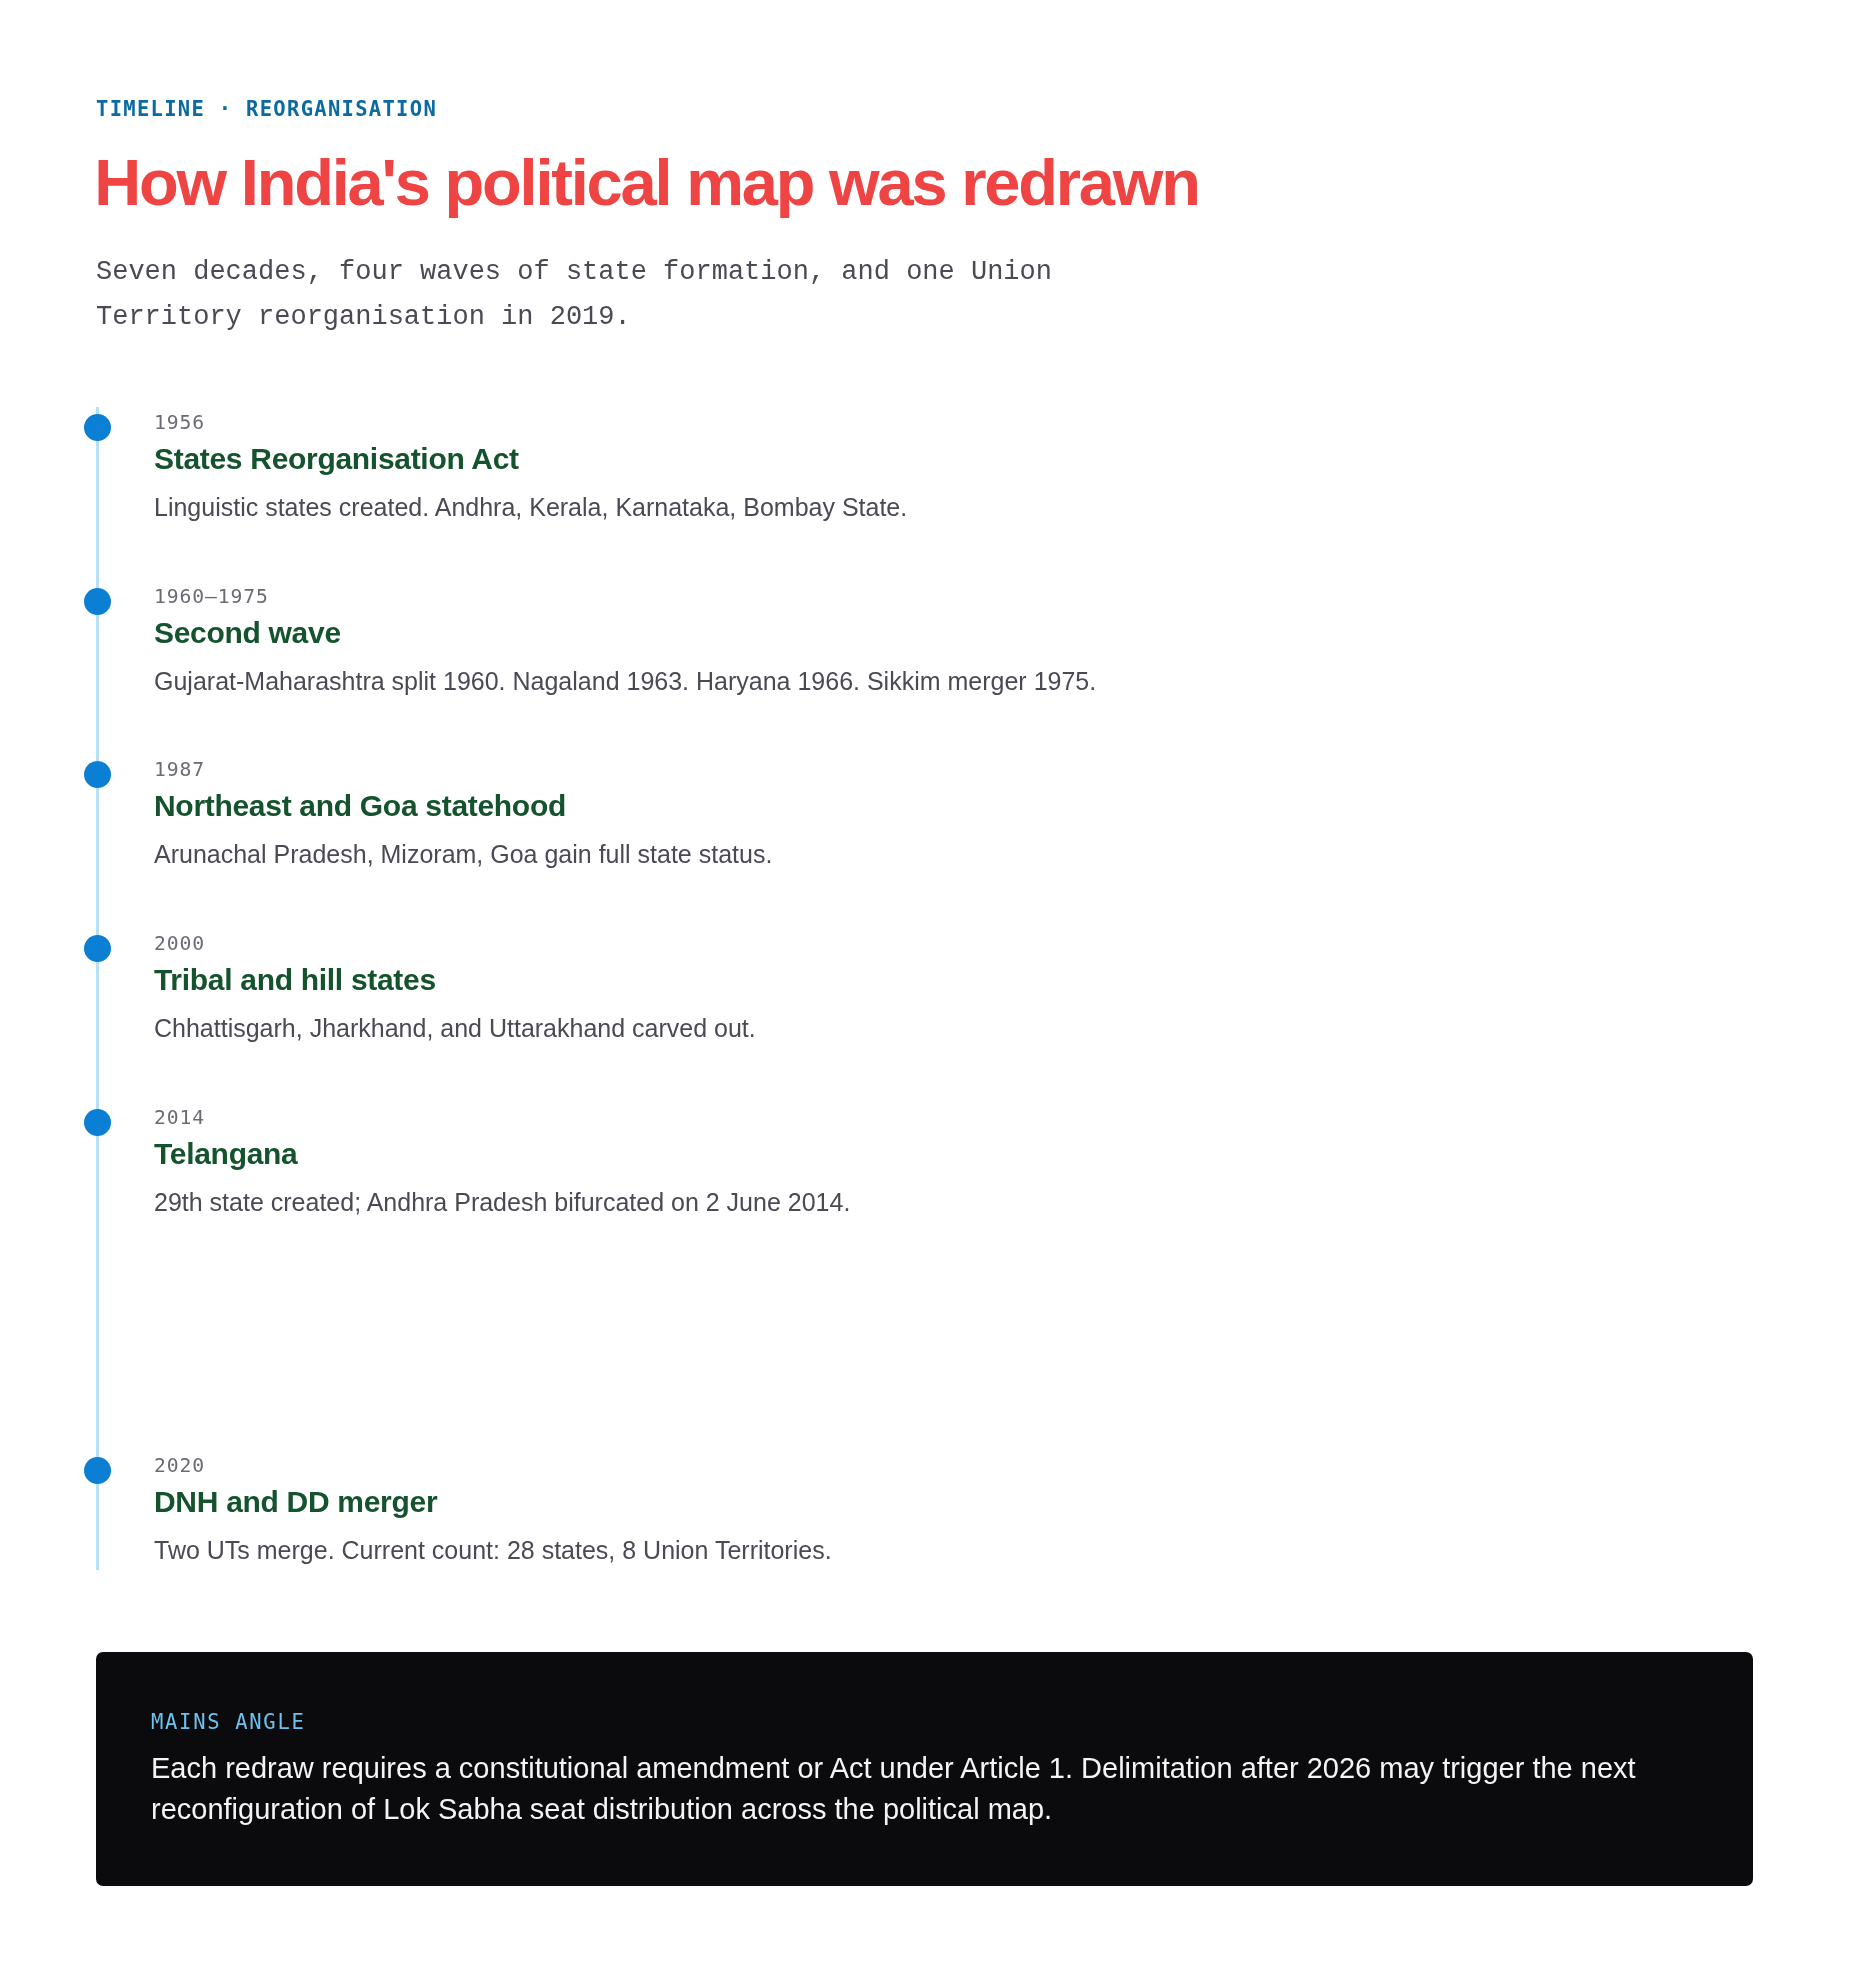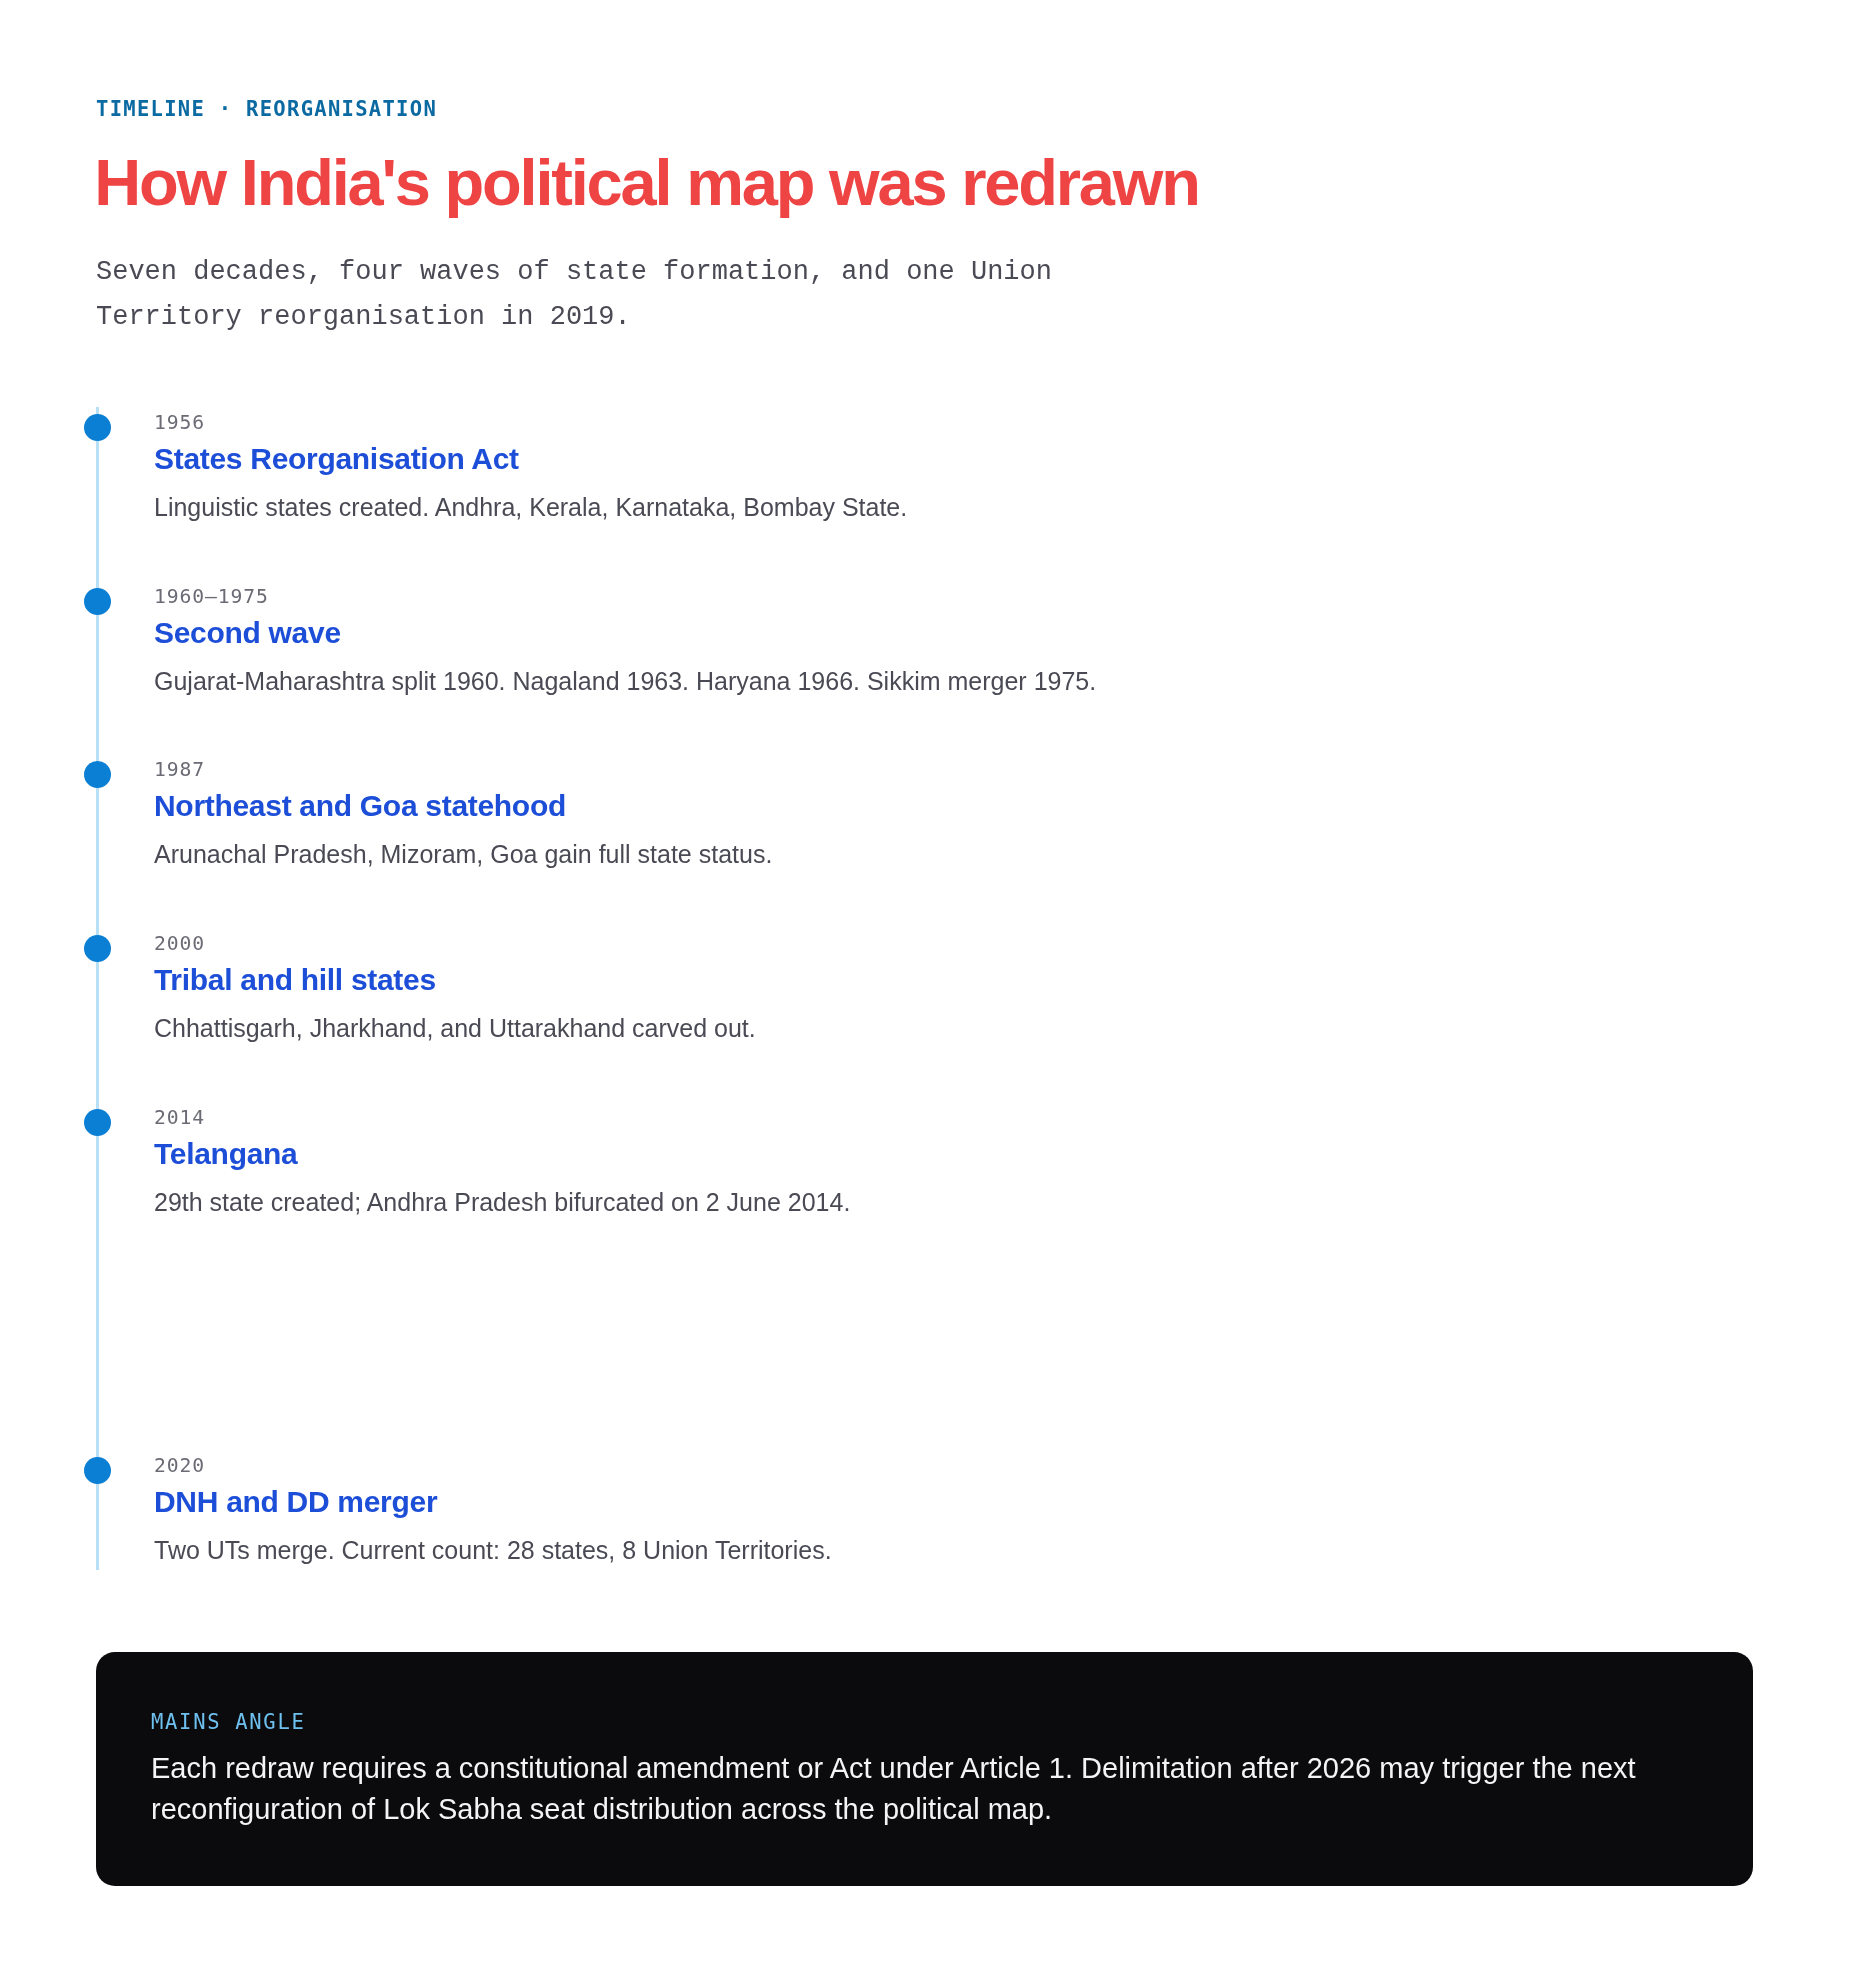--- a/index.html
+++ b/index.html
@@ -97,41 +97,41 @@
     }
     .tl-title {
       position: absolute;
       left: 58px;
       top: 33px;
       font-family: "Liberation Sans", sans-serif;
       font-weight: bold;
       font-size: 30px;
       letter-spacing: -0.3px;
       line-height: 38px;
-      color: #1d4ed8;
+      color: #14532d;
       white-space: nowrap;
     }
     .tl-desc {
       position: absolute;
       left: 58px;
       top: 84px;
       font-family: "Liberation Sans", sans-serif;
       font-size: 25px;
       line-height: 33px;
       color: #4a4a55;
       white-space: nowrap;
     }
     .callout {
       position: absolute;
       left: 0;
       top: 1652px;
       width: 1657px;
       height: 234px;
       background: #0b0b0e;
-      border-radius: 19px;
+      border-radius: 7px;
       padding: 55px 55px 0 55px;
     }
     .callout-label {
       position: absolute;
       left: 55px;
       top: 57px;
       font-family: "DejaVu Sans Mono", "Liberation Mono", monospace;
       font-size: 20.5px;
       letter-spacing: 1.7px;
       line-height: 26px;

